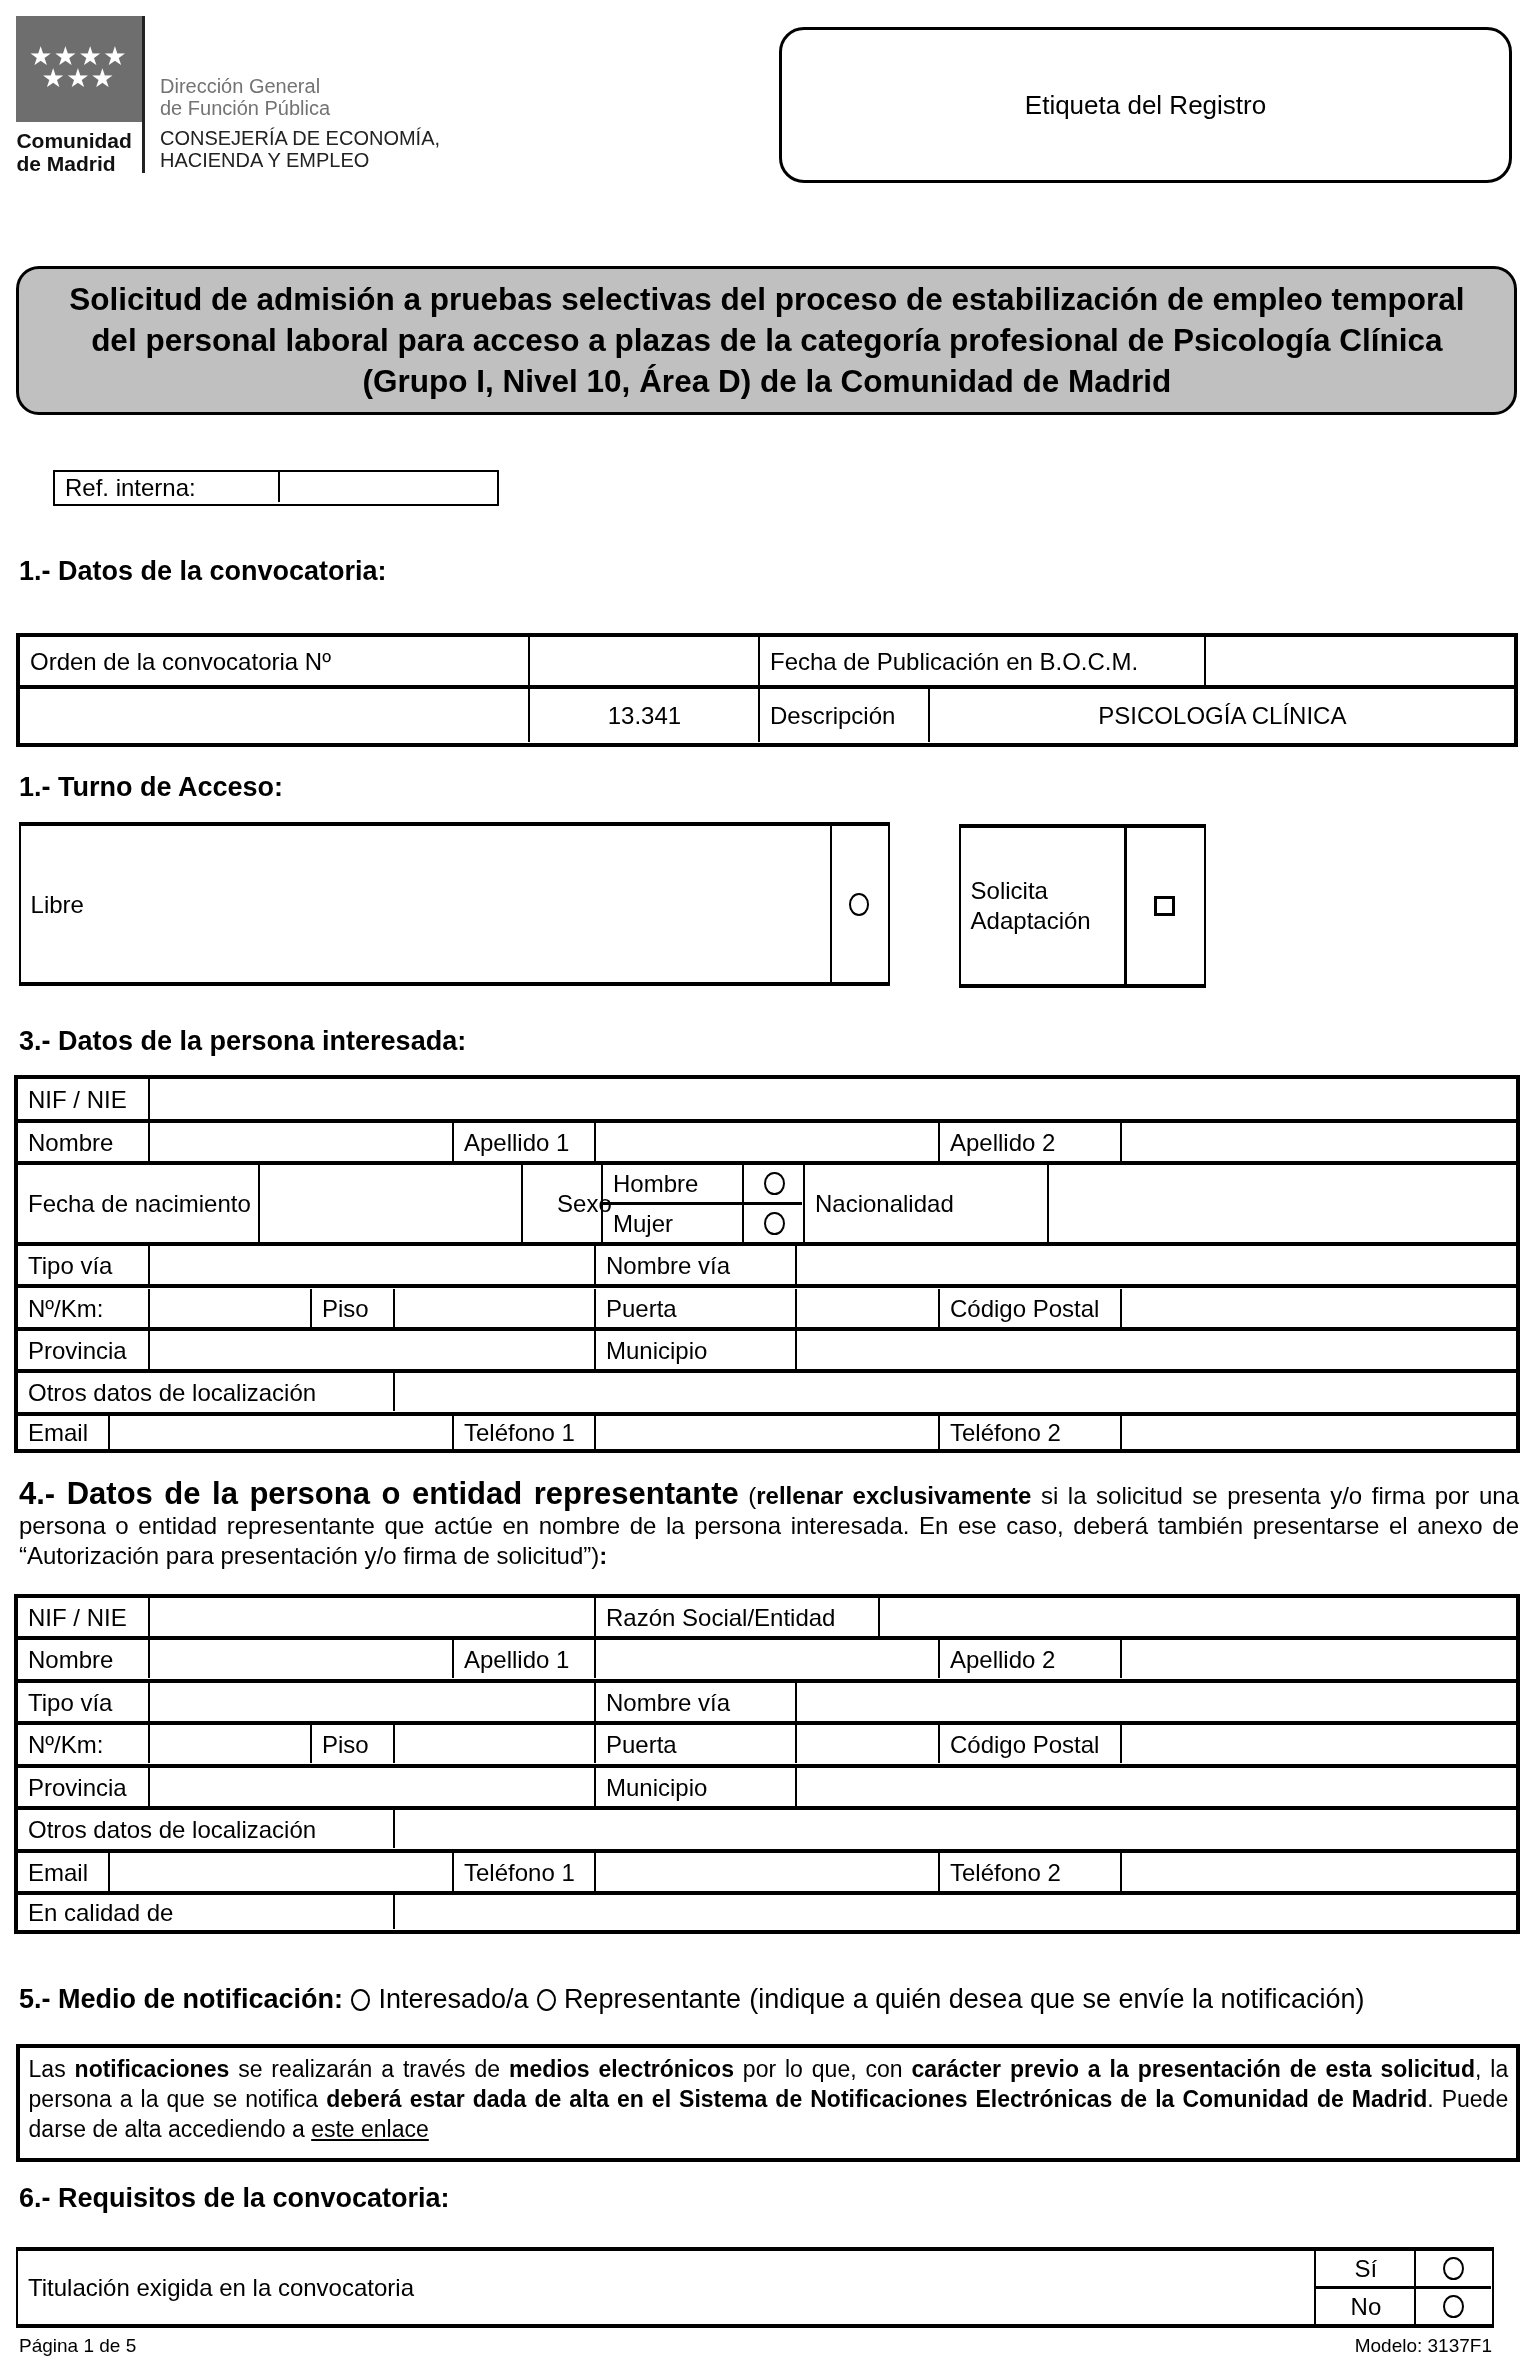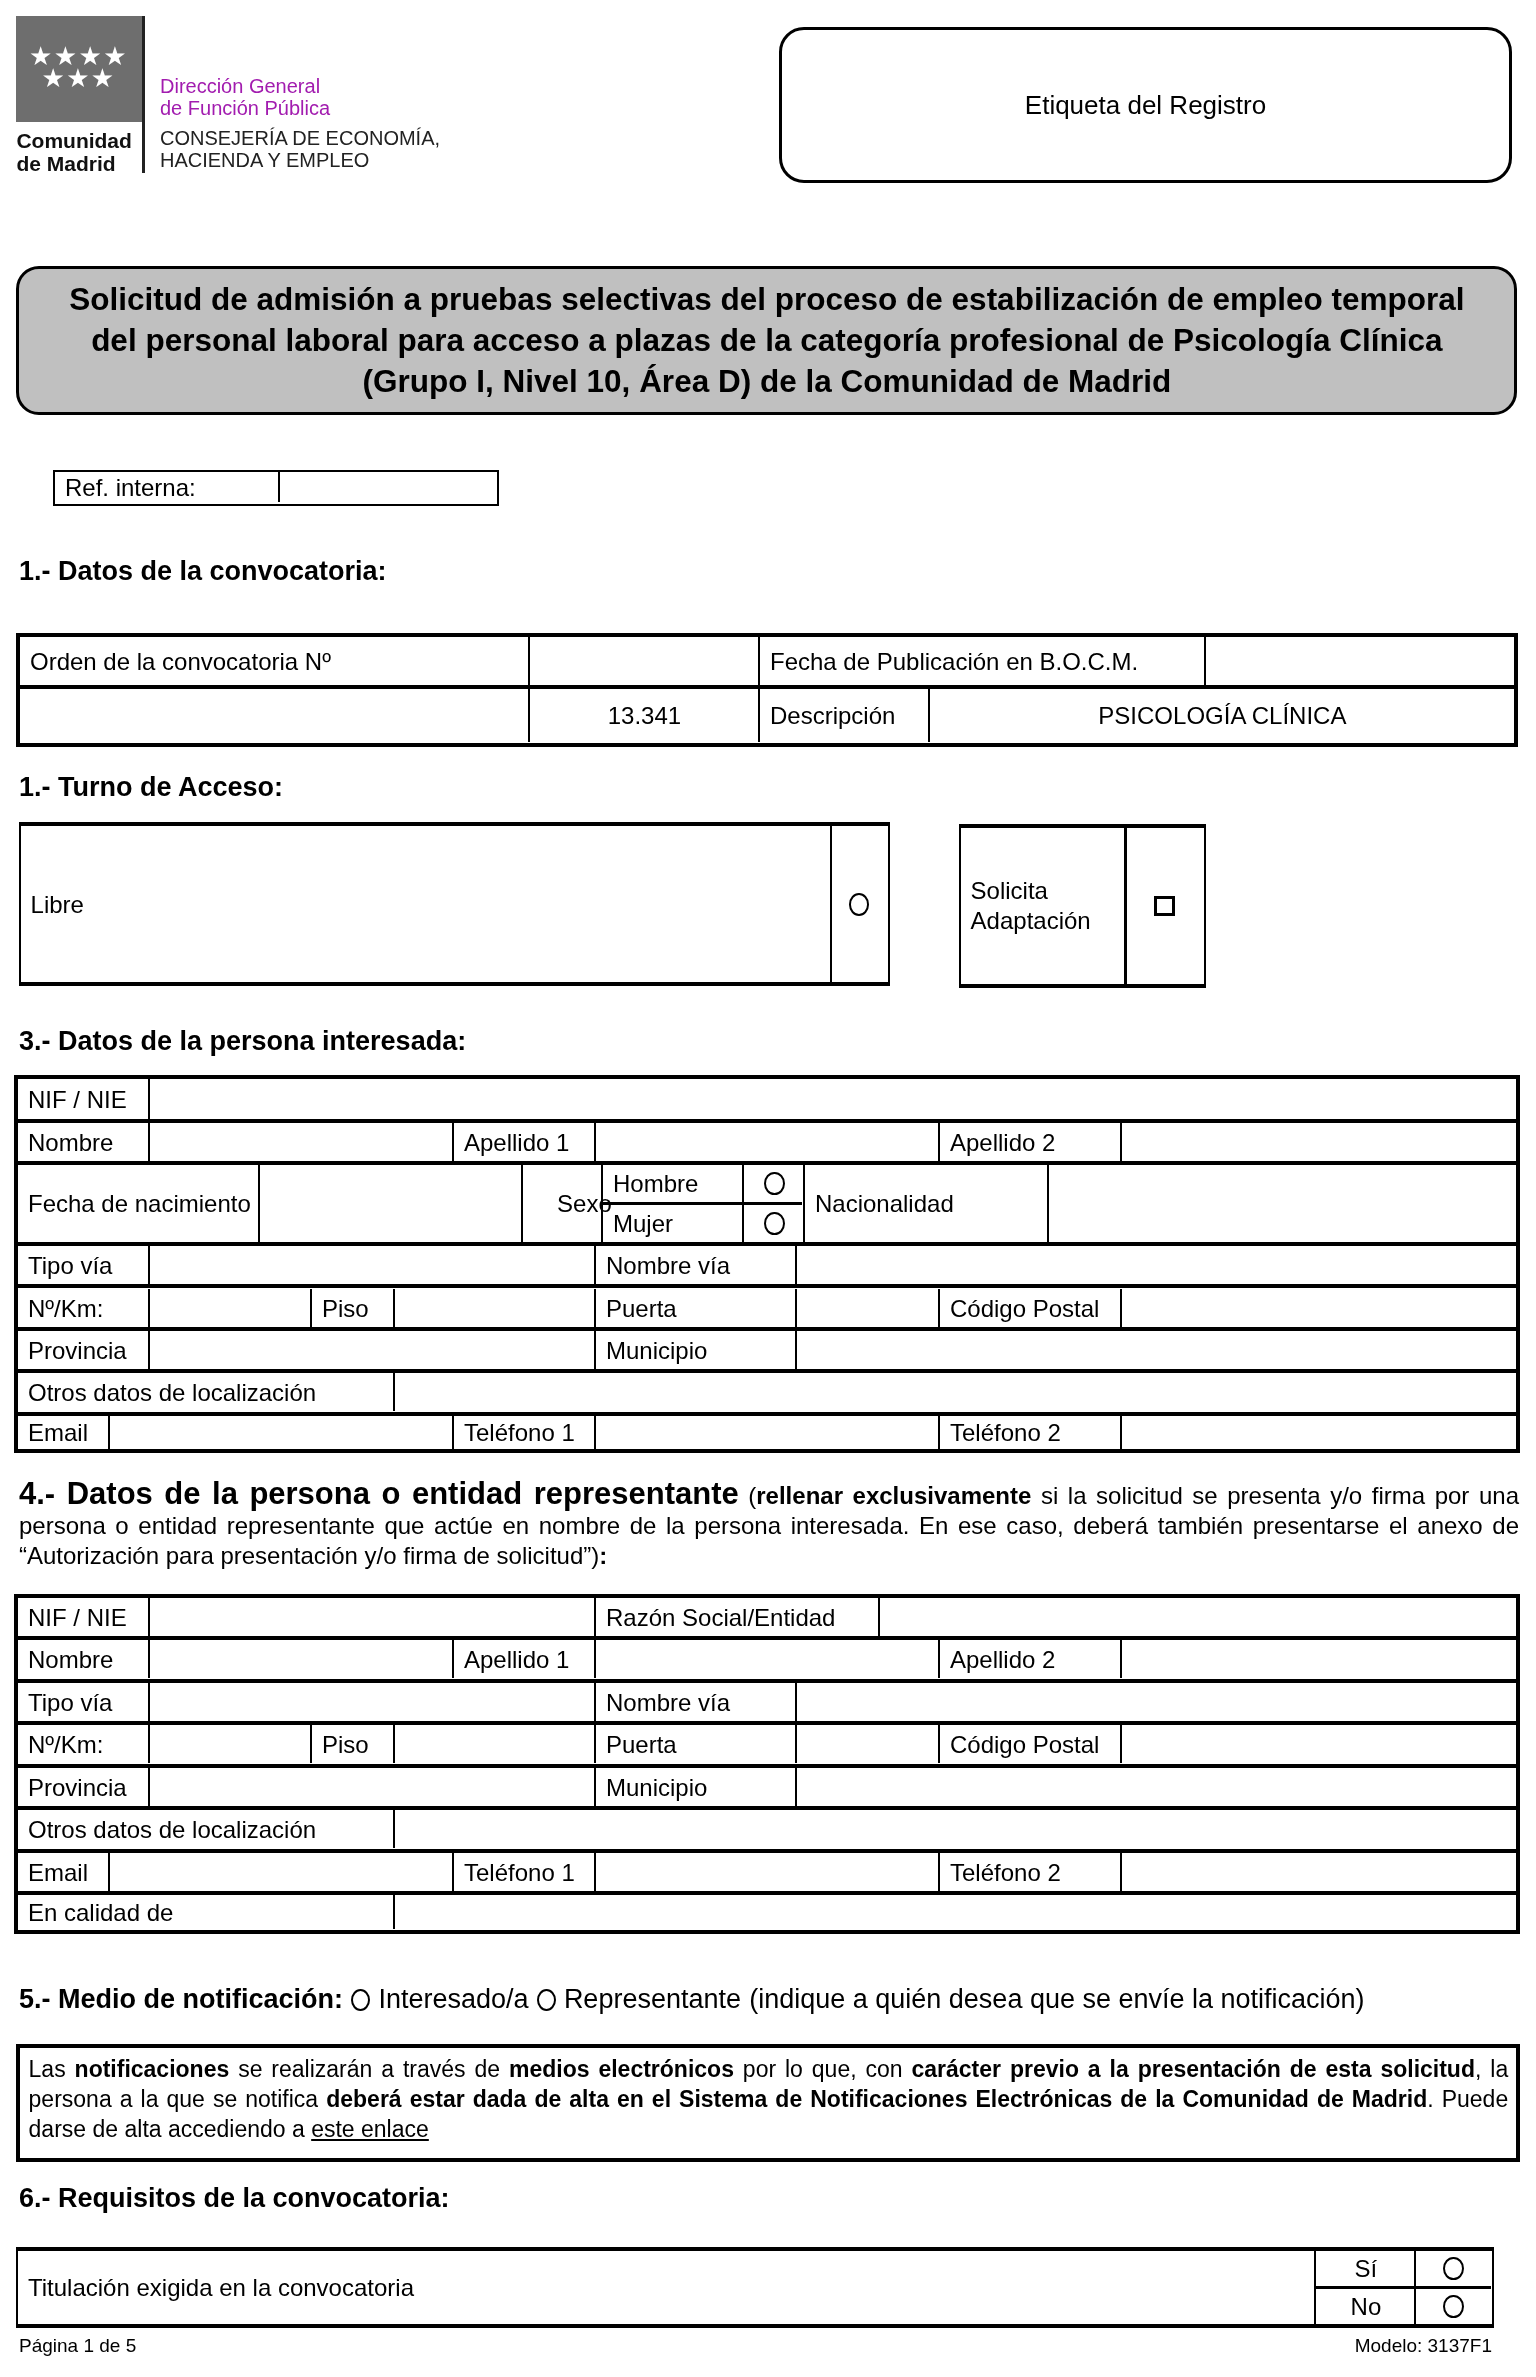--- a/index.html
+++ b/index.html
@@ -4,21 +4,21 @@
 <style>
   html, body { margin:0; padding:0; background:#ffffff; }
   body { width:1537px; height:2377px; position:relative; overflow:hidden;
          font-family:"Liberation Sans", sans-serif; color:#000; }
   .abs { position:absolute; }
   
   .logo-block { left:16.4px; top:16.4px; width:127px; height:106px; background:#6e6e6e; }
   .stars { left:27px; top:45px; width:103px; color:#fff; font-size:26px; line-height:22px; text-align:center; letter-spacing:1.4px; }
   .logo-name { left:16.4px; top:129px; font-weight:bold; font-size:21px; line-height:23px; color:#111; }
   .logo-divider { left:142px; top:16.4px; width:2.7px; height:157px; background:#222; }
-  .dept { left:160px; top:75px; font-size:20px; line-height:22px; color:#a21caf; }
+  .dept { left:160px; top:75px; font-size:20px; line-height:22px; color:#737373; }
   .dept2 { left:160px; top:127px; font-size:20px; line-height:22px; color:#222; }
   .etiqueta { left:779px; top:27px; width:733px; height:156px; border:3.4px solid #000; border-radius:25px;
               display:flex; align-items:center; justify-content:center; font-size:26px; box-sizing:border-box; }
   .title-box { left:16.4px; top:266px; width:1501px; height:149px; background:#c0c0c0; border:3.4px solid #000;
                border-radius:23px; box-sizing:border-box; display:flex; align-items:center; justify-content:center;
                text-align:center; font-weight:bold; font-size:31.5px; line-height:41px; padding:0 41px; }
   
   .grid { position:absolute; border:4.1px solid #000; box-sizing:border-box; }
   .cell { position:absolute; box-sizing:border-box; font-size:24px; display:flex; align-items:center; padding-left:9.6px; line-height:29px; }
   .vl { position:absolute; width:2.1px; background:#000; }

